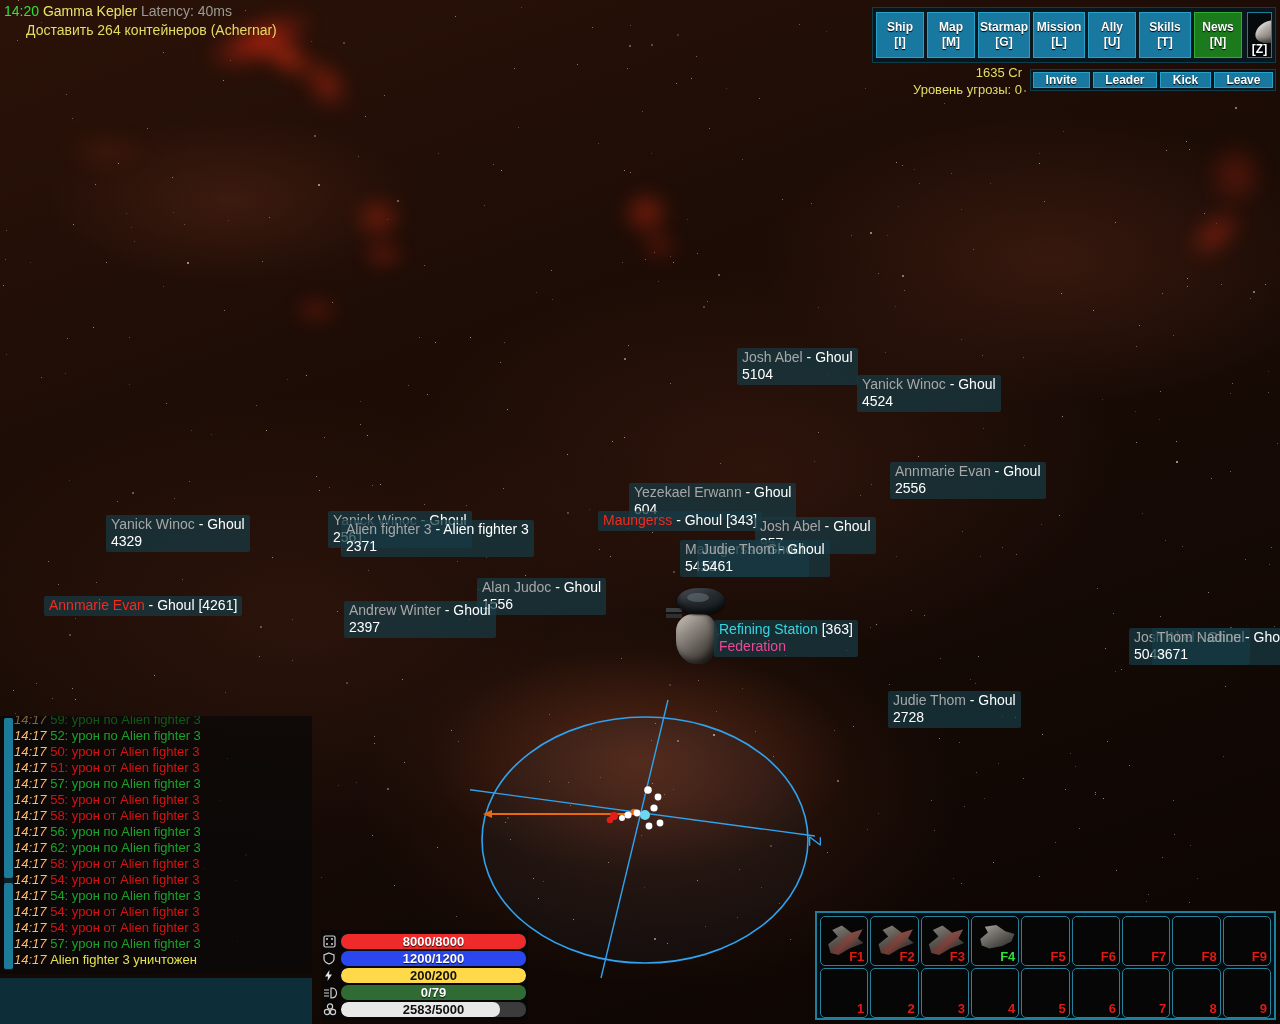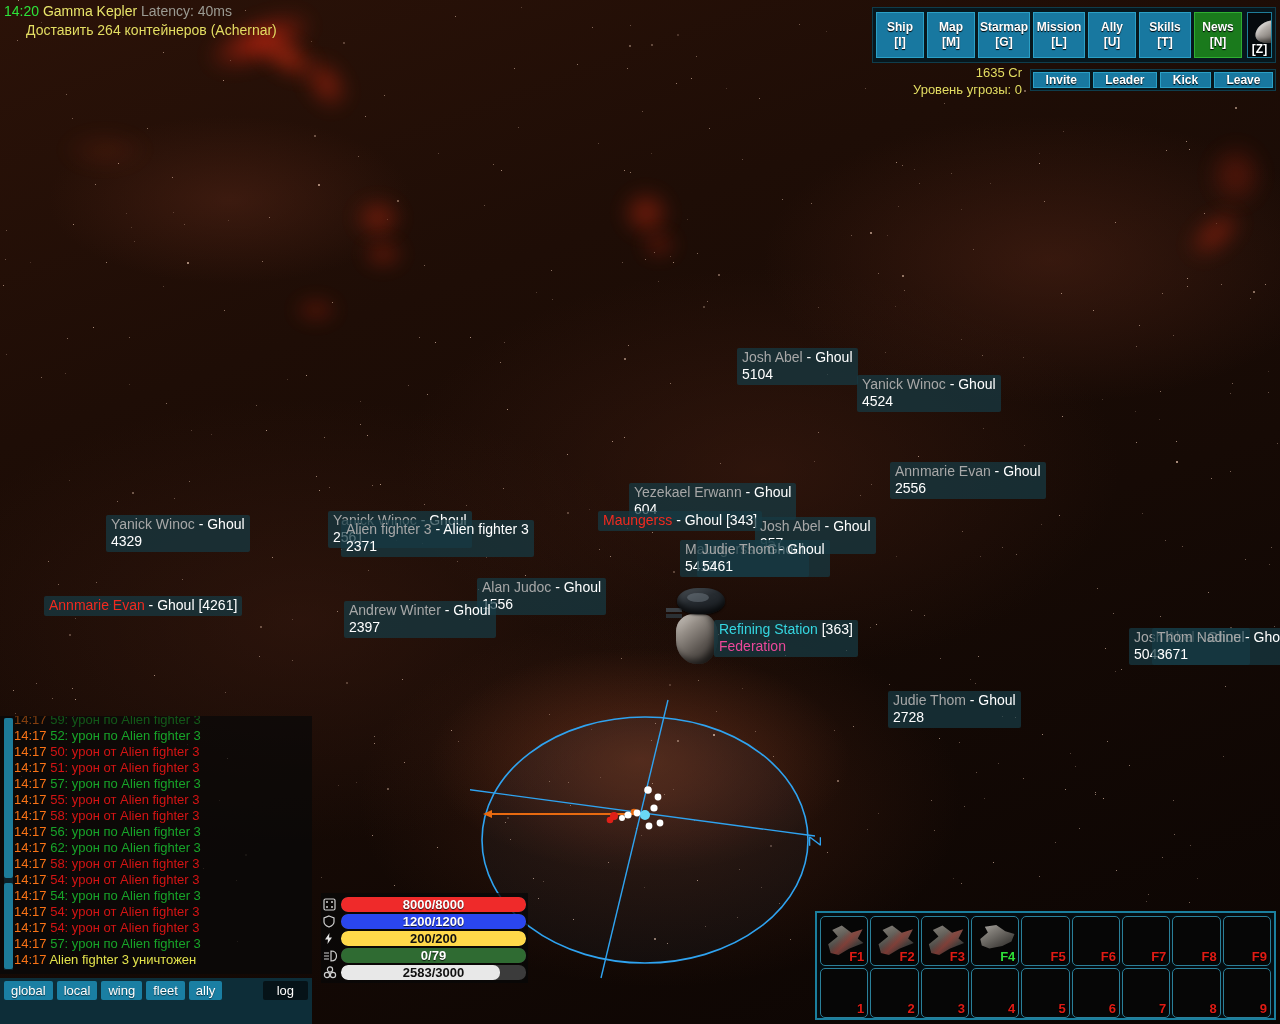--- a/index.html
+++ b/index.html
@@ -131,21 +131,21 @@
   #radar { position:absolute; left:470px; top:690px; width:370px; height:300px; pointer-events:none; }
 
   
   #chat {
     position:absolute; left:0; top:716px; width:312px; height:258px;
     background:rgba(8,8,8,.72);
     overflow:hidden;
   }
   #chat .lines { position:absolute; left:14px; top:-4px; right:0; }
   .cl { font-size:13px; line-height:16px; white-space:nowrap; }
-  .cl .t { color:#f97316; }
+  .cl .t { color:#fdba74;font-style:italic; }
   .cl .good { color:#17a429; }
   .cl .bad  { color:#d41414; }
   .cl .note { color:#e2e24c; }
   #chat-scroll {
     position:absolute; left:4px; top:2px; width:9px; height:252px;
     background:#0c2028;
   }
   #chat-thumb { position:absolute; left:0; top:0; width:9px; height:160px; background:#1d7b99; border-radius:2px; }
   #chat-thumb2 { position:absolute; left:0; top:165px; width:9px; height:86px; background:#1d7b99; border-radius:2px; }
 
@@ -161,21 +161,21 @@
   }
   .chattab.active { background:#061318; color:#ffffff; margin-left:auto; padding:0 14px; }
   #chatinput {
     margin-top:4px; height:18px; background:#1a7fa3; color:#a8d8e8;
     font-size:13px; font-style:italic; display:flex; align-items:center; padding-left:6px;
     cursor:text;
   }
 
   
   #vitals {
-    position:absolute; left:321px; top:893px; width:207px; height:90px;
+    position:absolute; left:321px; top:930px; width:207px; height:90px;
     background:rgba(8,8,8,.78); padding:3px 2px;
   }
   .vrow { display:flex; align-items:center; height:16px; margin-bottom:1px; }
   .vicon { width:18px; height:15px; flex:0 0 18px; position:relative; }
   .vtrack {
     position:relative; flex:1 1 auto; height:15px; border-radius:7px;
     background:#3b3b3b; overflow:hidden;
   }
   .vfill { position:absolute; left:0; top:0; bottom:0; border-radius:7px; }
   .vtxt {
@@ -782,28 +782,20 @@
       <div class="cl"><span class="t">14:17 </span><span class="bad">54: </span><span class="bad">урон от Alien fighter 3</span></div>
       <div class="cl"><span class="t">14:17 </span><span class="good">54: </span><span class="good">урон по Alien fighter 3</span></div>
       <div class="cl"><span class="t">14:17 </span><span class="bad">54: </span><span class="bad">урон от Alien fighter 3</span></div>
       <div class="cl"><span class="t">14:17 </span><span class="bad">54: </span><span class="bad">урон от Alien fighter 3</span></div>
       <div class="cl"><span class="t">14:17 </span><span class="good">57: </span><span class="good">урон по Alien fighter 3</span></div>
       <div class="cl"><span class="t">14:17 </span><span class="note">Alien fighter 3 уничтожен</span></div>
     </div>
 </div>
 
 <div id="chattabs">
-  <div class="row" id="chat-tab-row">
-      <div class="chattab">global</div>
-      <div class="chattab">local</div>
-      <div class="chattab">wing</div>
-      <div class="chattab">fleet</div>
-      <div class="chattab">ally</div>
-      <div class="chattab active">log</div>
-    </div>
 </div>
 
 <div id="vitals">
     <div class="vrow">
       <div class="vicon"><svg width="13" height="13" viewBox="0 0 13 13">
           <rect x="1" y="1" width="11" height="11" rx="1.5" fill="none" stroke="#cfcfcf" stroke-width="1.2"></rect>
           <circle cx="4" cy="4" r="1" fill="#cfcfcf"></circle>
           <circle cx="9" cy="4" r="1" fill="#cfcfcf"></circle>
           <circle cx="4" cy="9" r="1" fill="#cfcfcf"></circle>
           <circle cx="9" cy="9" r="1" fill="#cfcfcf"></circle>
@@ -842,21 +834,21 @@
       </div>
     </div>
     <div class="vrow">
       <div class="vicon"><svg width="14" height="13" viewBox="0 0 14 13">
           <circle cx="4" cy="9" r="2.6" fill="none" stroke="#cfcfcf" stroke-width="1.2"></circle>
           <circle cx="10" cy="9" r="2.6" fill="none" stroke="#cfcfcf" stroke-width="1.2"></circle>
           <circle cx="7" cy="3.5" r="2.6" fill="none" stroke="#cfcfcf" stroke-width="1.2"></circle>
         </svg></div>
       <div class="vtrack">
         <div class="vfill" style="width: 86%; background: rgb(232, 232, 232);"></div>
-        <div class="vtxt dark">2583/3000</div>
+        <div class="vtxt dark">2583/5000</div>
       </div>
     </div>
   </div>
 
 <div id="hotbar">
   <div class="hrow" id="hotbar-top">
       <div class="slot">
         <div class="fighter"></div>
         <div class="key">F1</div>
       </div>

